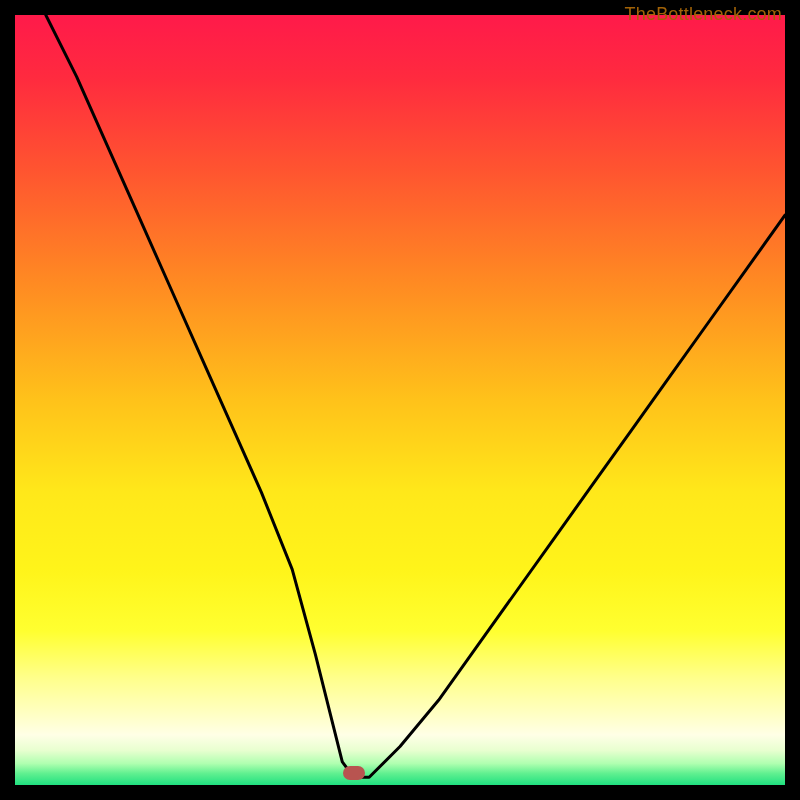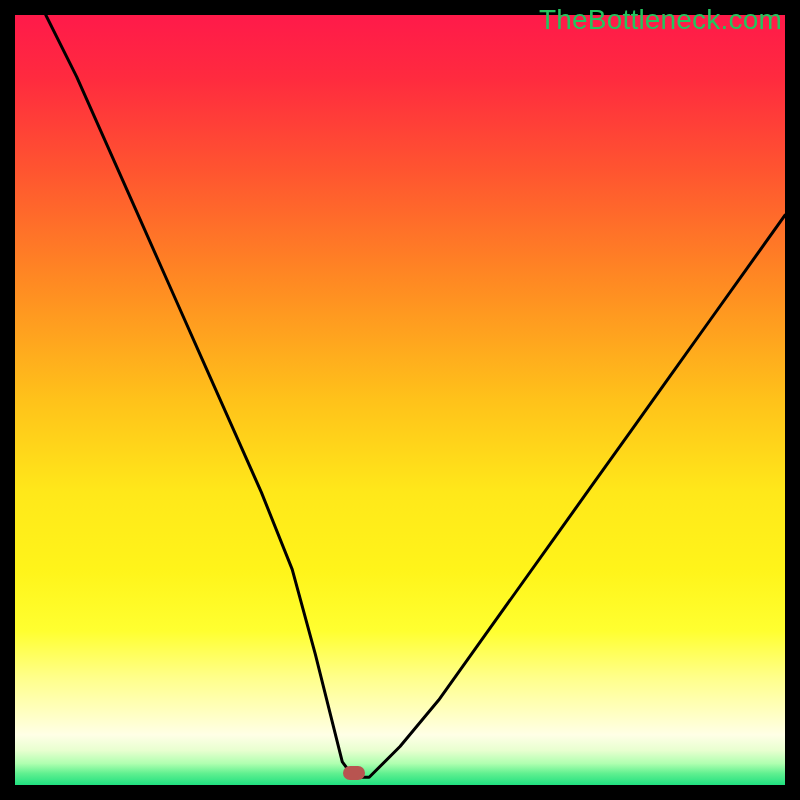--- a/index.html
+++ b/index.html
@@ -8,22 +8,22 @@
     width: 800px;
     height: 800px;
     background: #000;
     position: relative;
     font-family: Arial, Helvetica, sans-serif;
   }
   .watermark {
     position: absolute;
     top: 4px;
     right: 18px;
-    color: #22c55e;
-    font-size: 28px;
+    color: #a16207;
+    font-size: 18px;
     font-weight: 500;
     letter-spacing: 0.2px;
     z-index: 10;
   }
   .frame {
     position: absolute;
     left: 15px;
     top: 15px;
     width: 770px;
     height: 770px;

